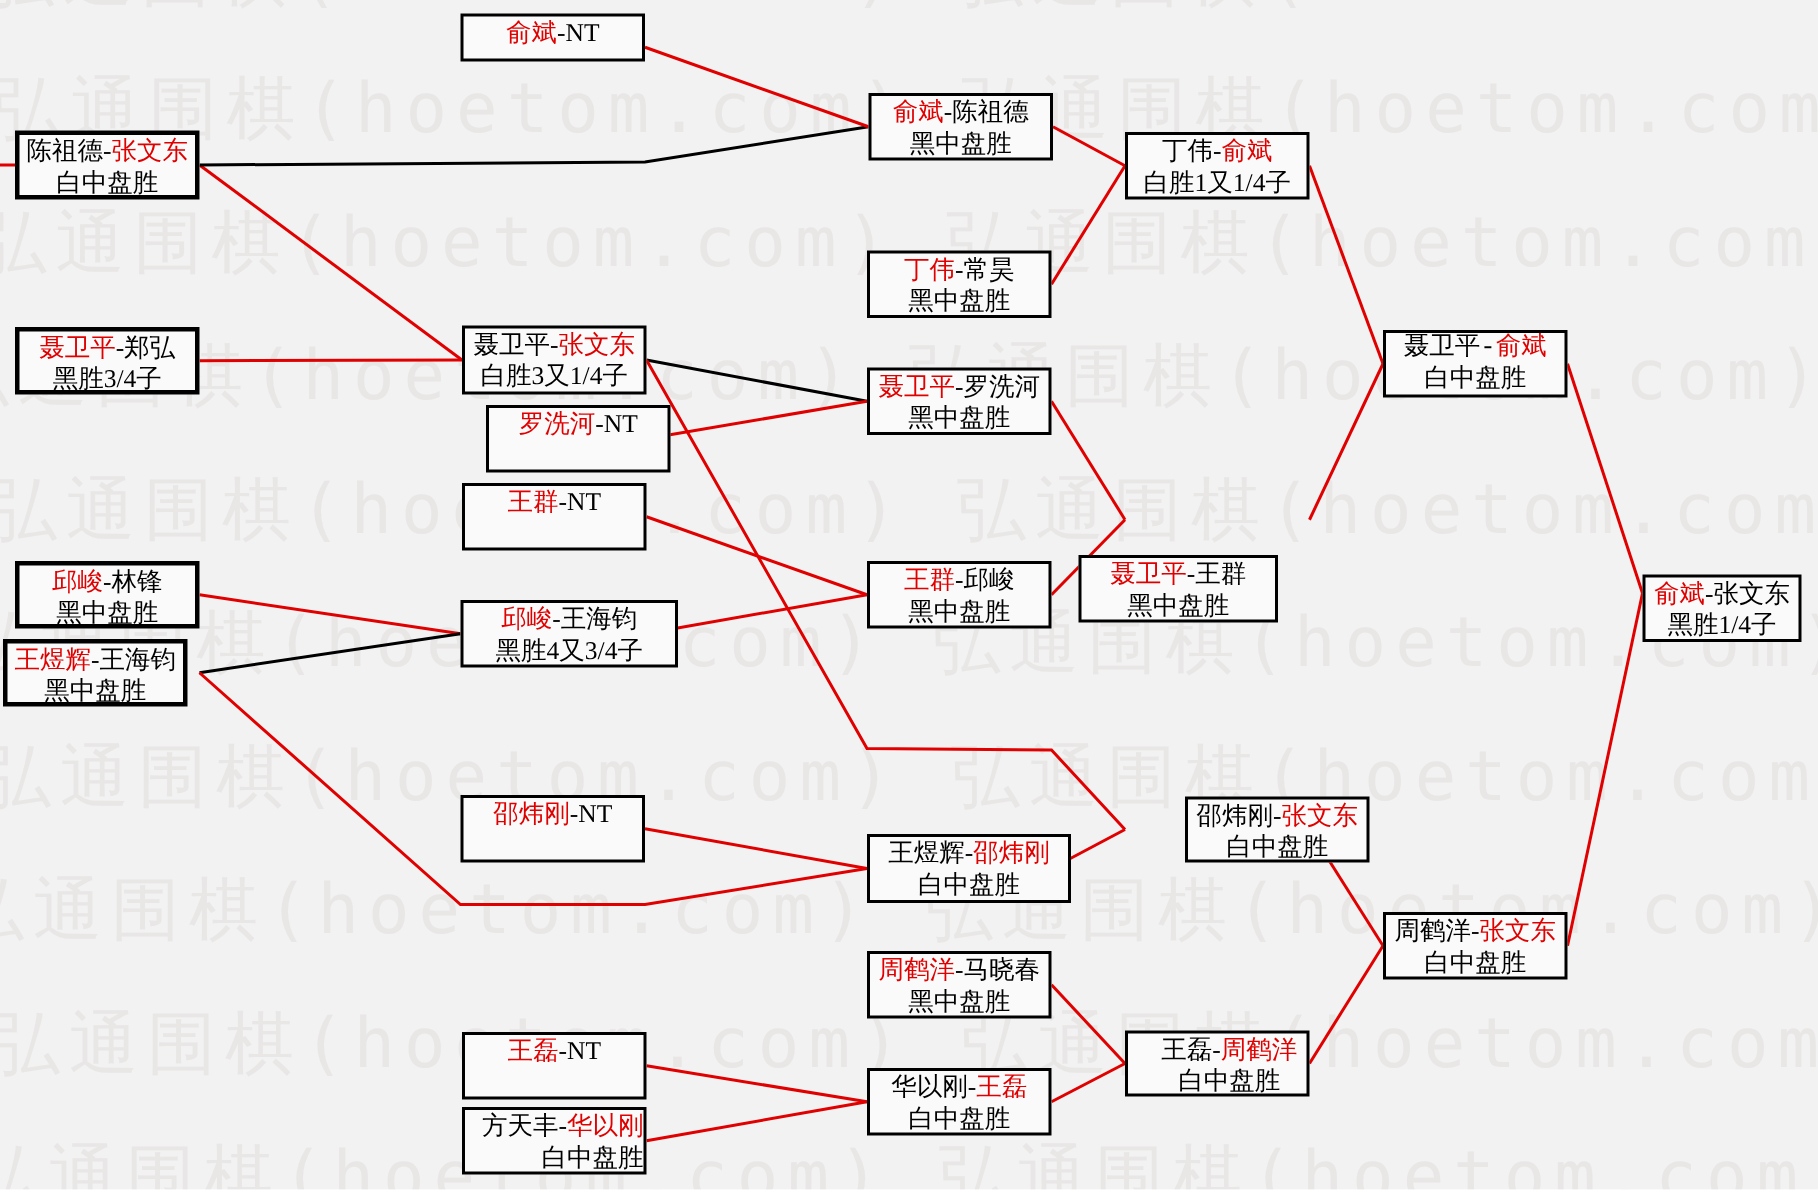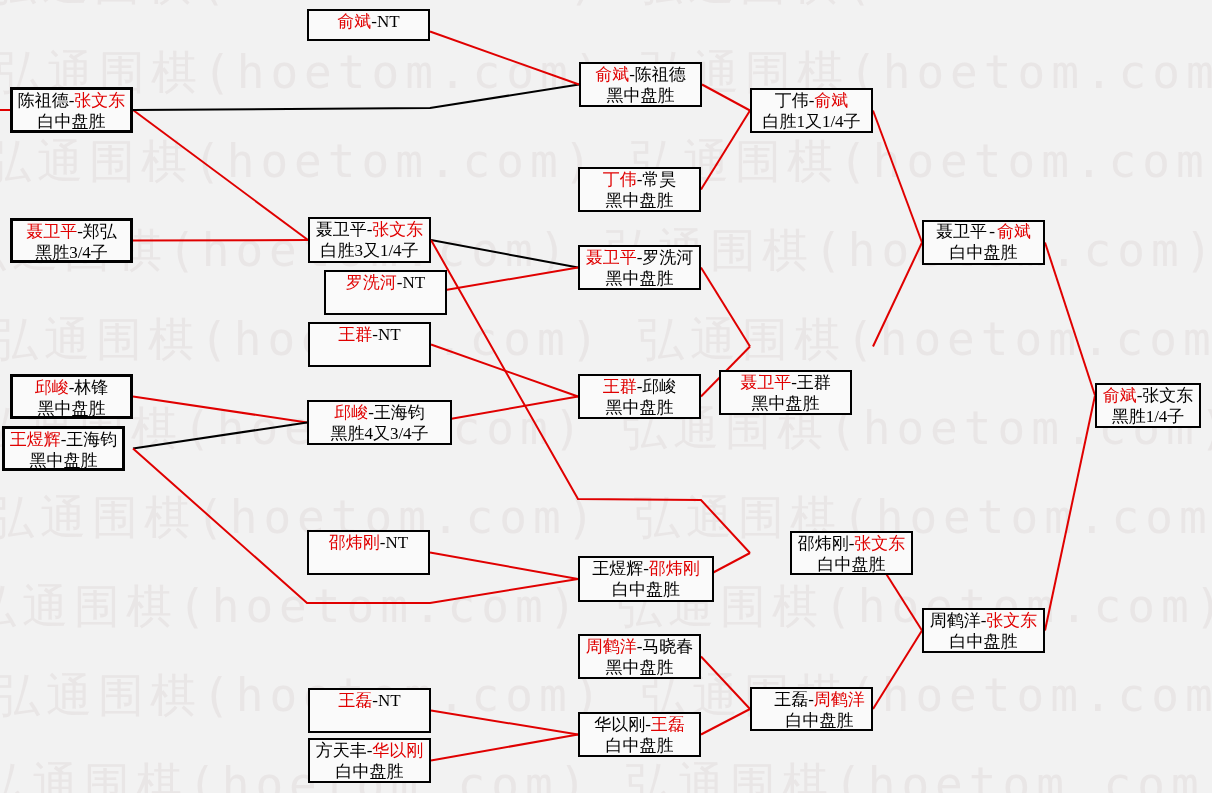--- a/index.html
+++ b/index.html
@@ -112,21 +112,21 @@
         <div class="l2">黑胜4又3/4子</div>
       </div>
       <div class="box" style="left: 307px; top: 530px; width: 123px; height: 45px;">
         <div class="l1"><span class="red">邵炜刚</span><span>-</span><span class="">NT</span></div>
         <div class="l2"></div>
       </div>
       <div class="box" style="left: 308px; top: 688px; width: 123px; height: 45px;">
         <div class="l1"><span class="red">王磊</span><span>-</span><span class="">NT</span></div>
         <div class="l2"></div>
       </div>
-      <div class="box" style="left: 308px; top: 738px; width: 123px; height: 45px;">
+      <div class="box" style="left: 308px; top: 738px; width: 123px; height: 45px; text-align: right;">
         <div class="l1"><span class="">方天丰</span><span>-</span><span class="red">华以刚</span></div>
         <div class="l2">白中盘胜</div>
       </div>
       <div class="box" style="left: 579px; top: 62px; width: 123px; height: 45px;">
         <div class="l1"><span class="red">俞斌</span><span>-</span><span class="">陈祖德</span></div>
         <div class="l2">黑中盘胜</div>
       </div>
       <div class="box" style="left: 578px; top: 167px; width: 123px; height: 45px;">
         <div class="l1"><span class="red">丁伟</span><span>-</span><span class="">常昊</span></div>
         <div class="l2">黑中盘胜</div>

